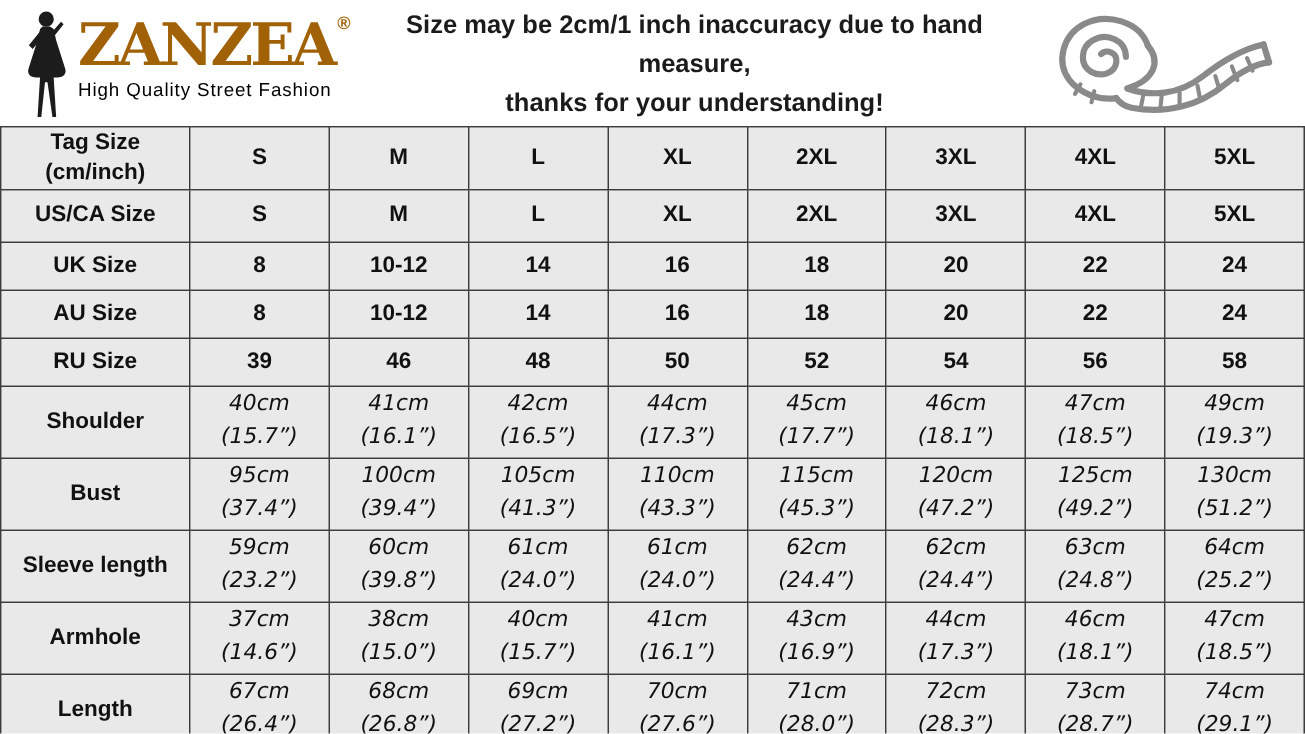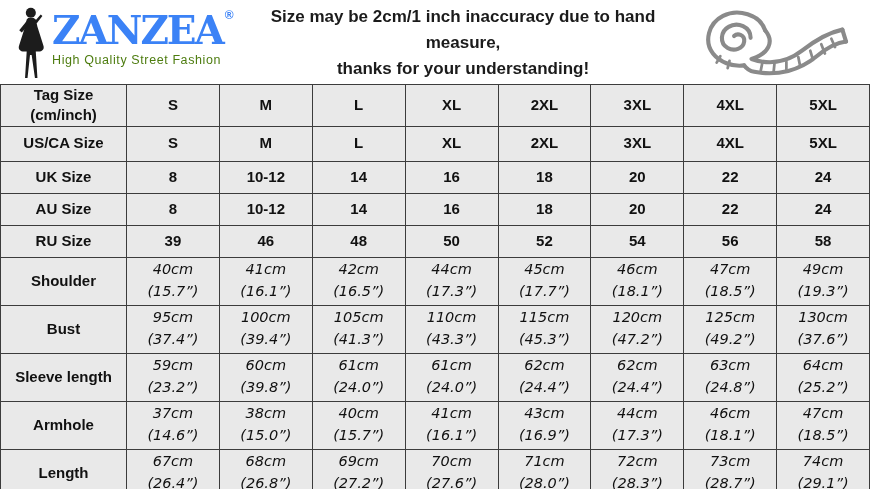--- a/index.html
+++ b/index.html
@@ -11,26 +11,26 @@
   .top{
     height:84px;display:flex;align-items:center;box-sizing:border-box;
   }
   .logo{
     width:238px;display:flex;align-items:flex-start;padding:4px 0 0 10px;box-sizing:border-box;
   }
   .figure{width:40px;height:76px;flex:0 0 auto;margin-top:2px;}
   .logo-text{margin-left:2px;margin-top:6px;}
   .brand{
     font-family:"DejaVu Serif",serif;font-weight:700;font-size:39px;
-    letter-spacing:-2px;color:#3b82f6;line-height:1;white-space:nowrap;text-align:right;
+    letter-spacing:-2px;color:#a16207;line-height:1;white-space:nowrap;text-align:right;
   }
   .reg{font-size:12px;font-family:"Liberation Sans",sans-serif;letter-spacing:0;
        vertical-align:top;position:relative;top:-2px;left:2px;}
   .tagline{
-    color:#4d7c0f;font-size:12.5px;letter-spacing:.6px;margin-top:3px;white-space:nowrap;
+    color:#000000;font-size:12.5px;letter-spacing:.6px;margin-top:3px;white-space:nowrap;
   }
   .notice{
     flex:1;text-align:center;font-weight:700;font-size:17px;color:#1b1b1b;
     line-height:26px;padding-top:2px;
   }
   .tape{width:168px;height:78px;margin:0 12px 0 2px;flex:0 0 auto;}
 
   
   table.size{
     width:870px;border-collapse:collapse;table-layout:fixed;
@@ -194,21 +194,21 @@
 (41.3”)</td>
           <td class="val">110cm
 (43.3”)</td>
           <td class="val">115cm
 (45.3”)</td>
           <td class="val">120cm
 (47.2”)</td>
           <td class="val">125cm
 (49.2”)</td>
           <td class="val">130cm
-(37.6”)</td>
+(51.2”)</td>
         </tr>
         <tr class="r-c">
           <td class="lbl">Sleeve length</td>
           <td class="val">59cm
 (23.2”)</td>
           <td class="val">60cm
 (39.8”)</td>
           <td class="val">61cm
 (24.0”)</td>
           <td class="val">61cm

